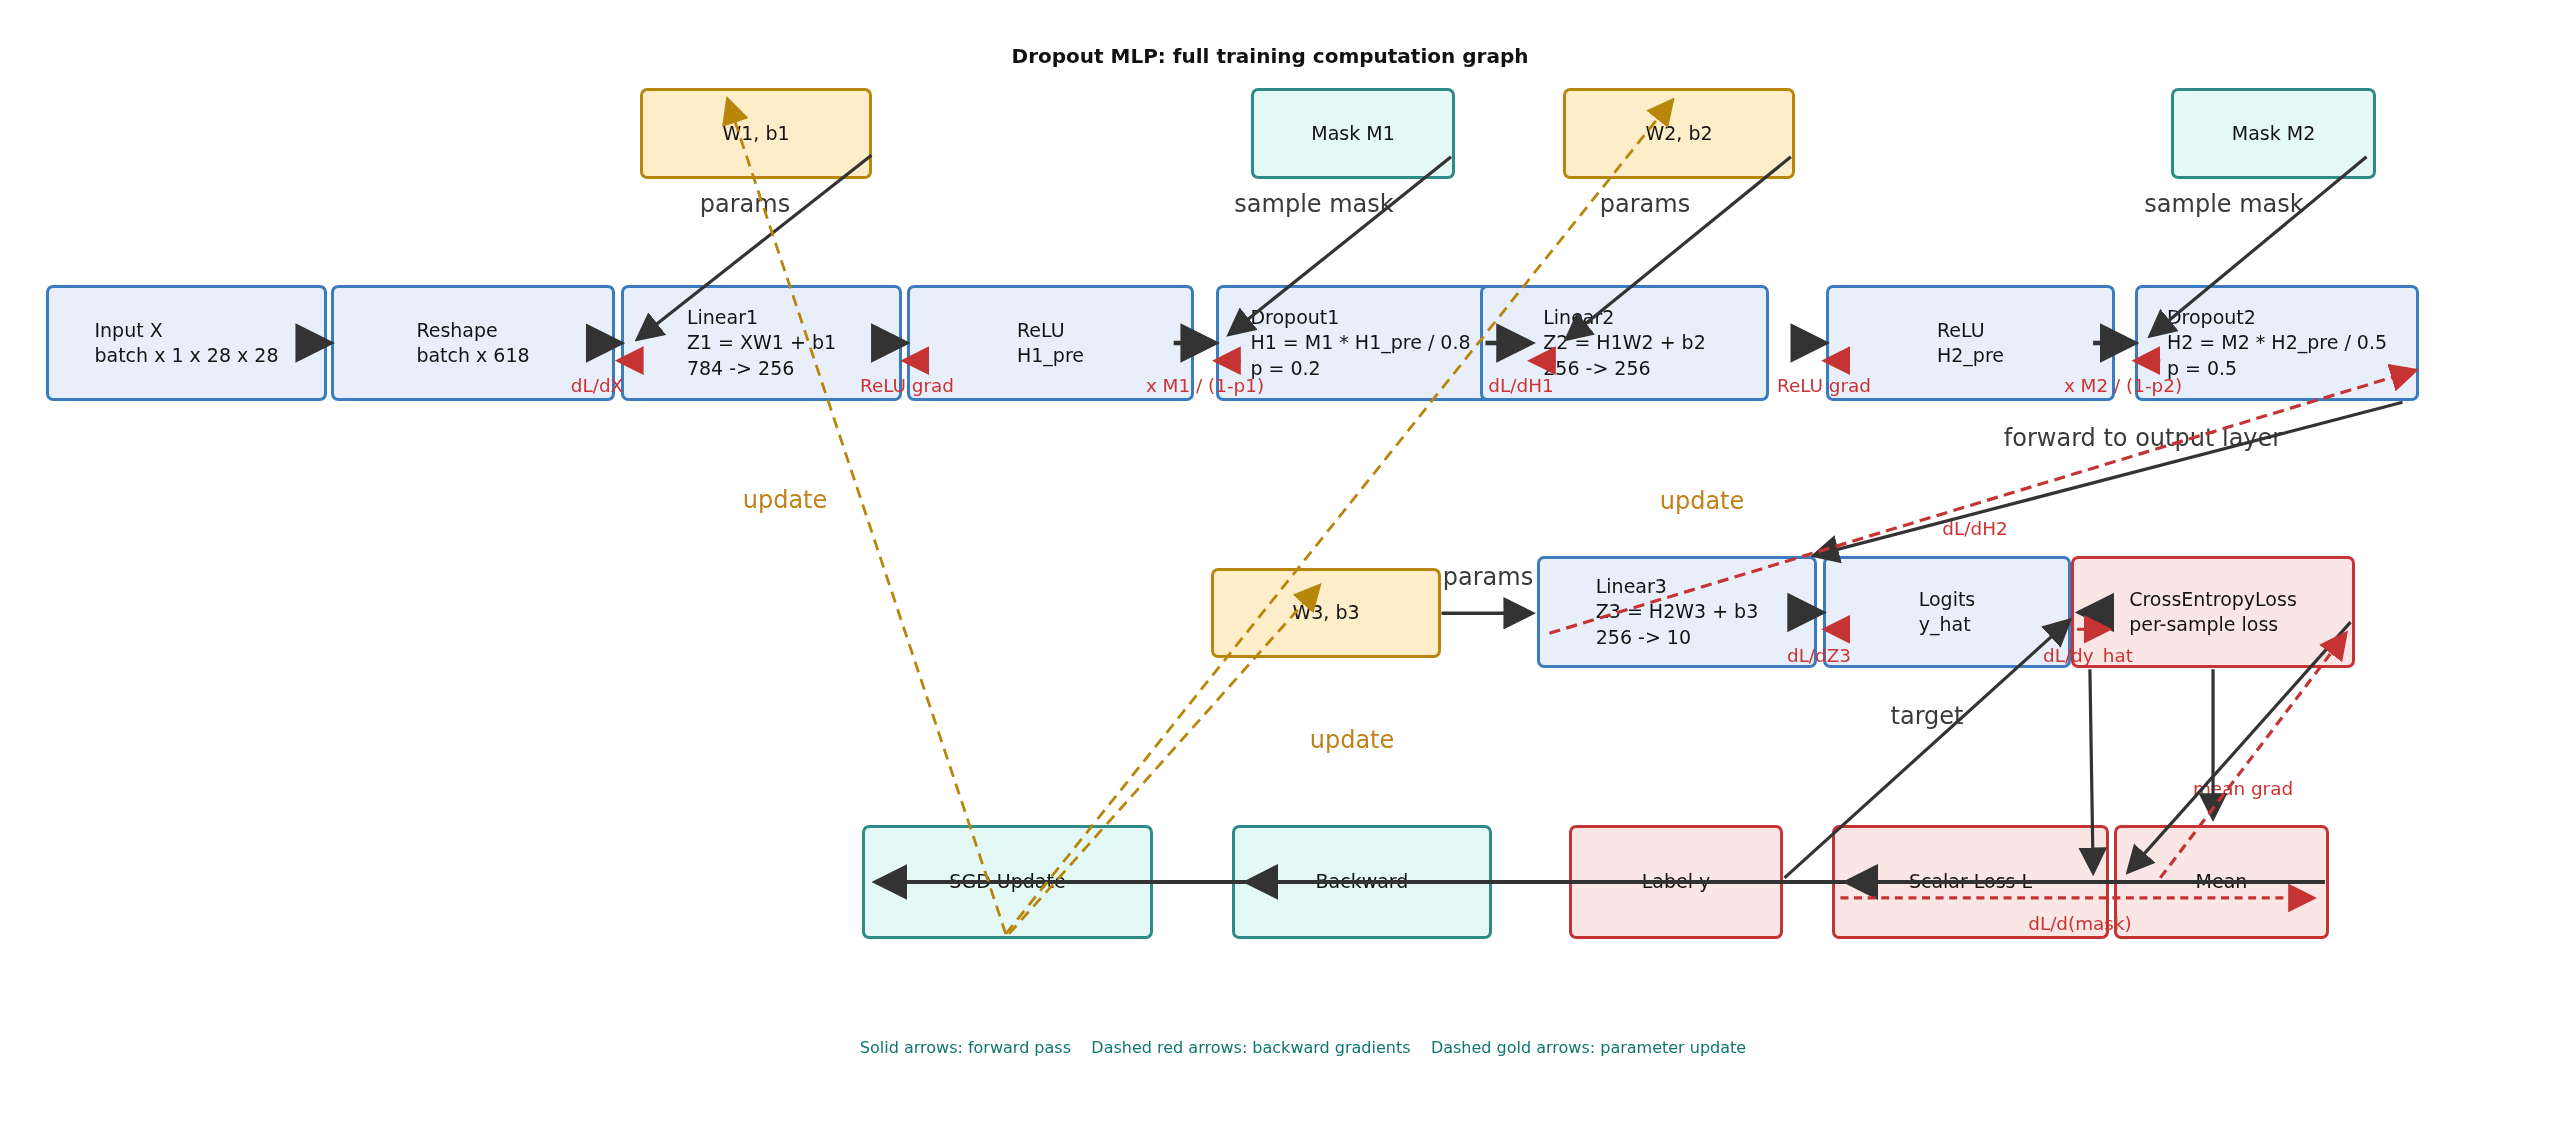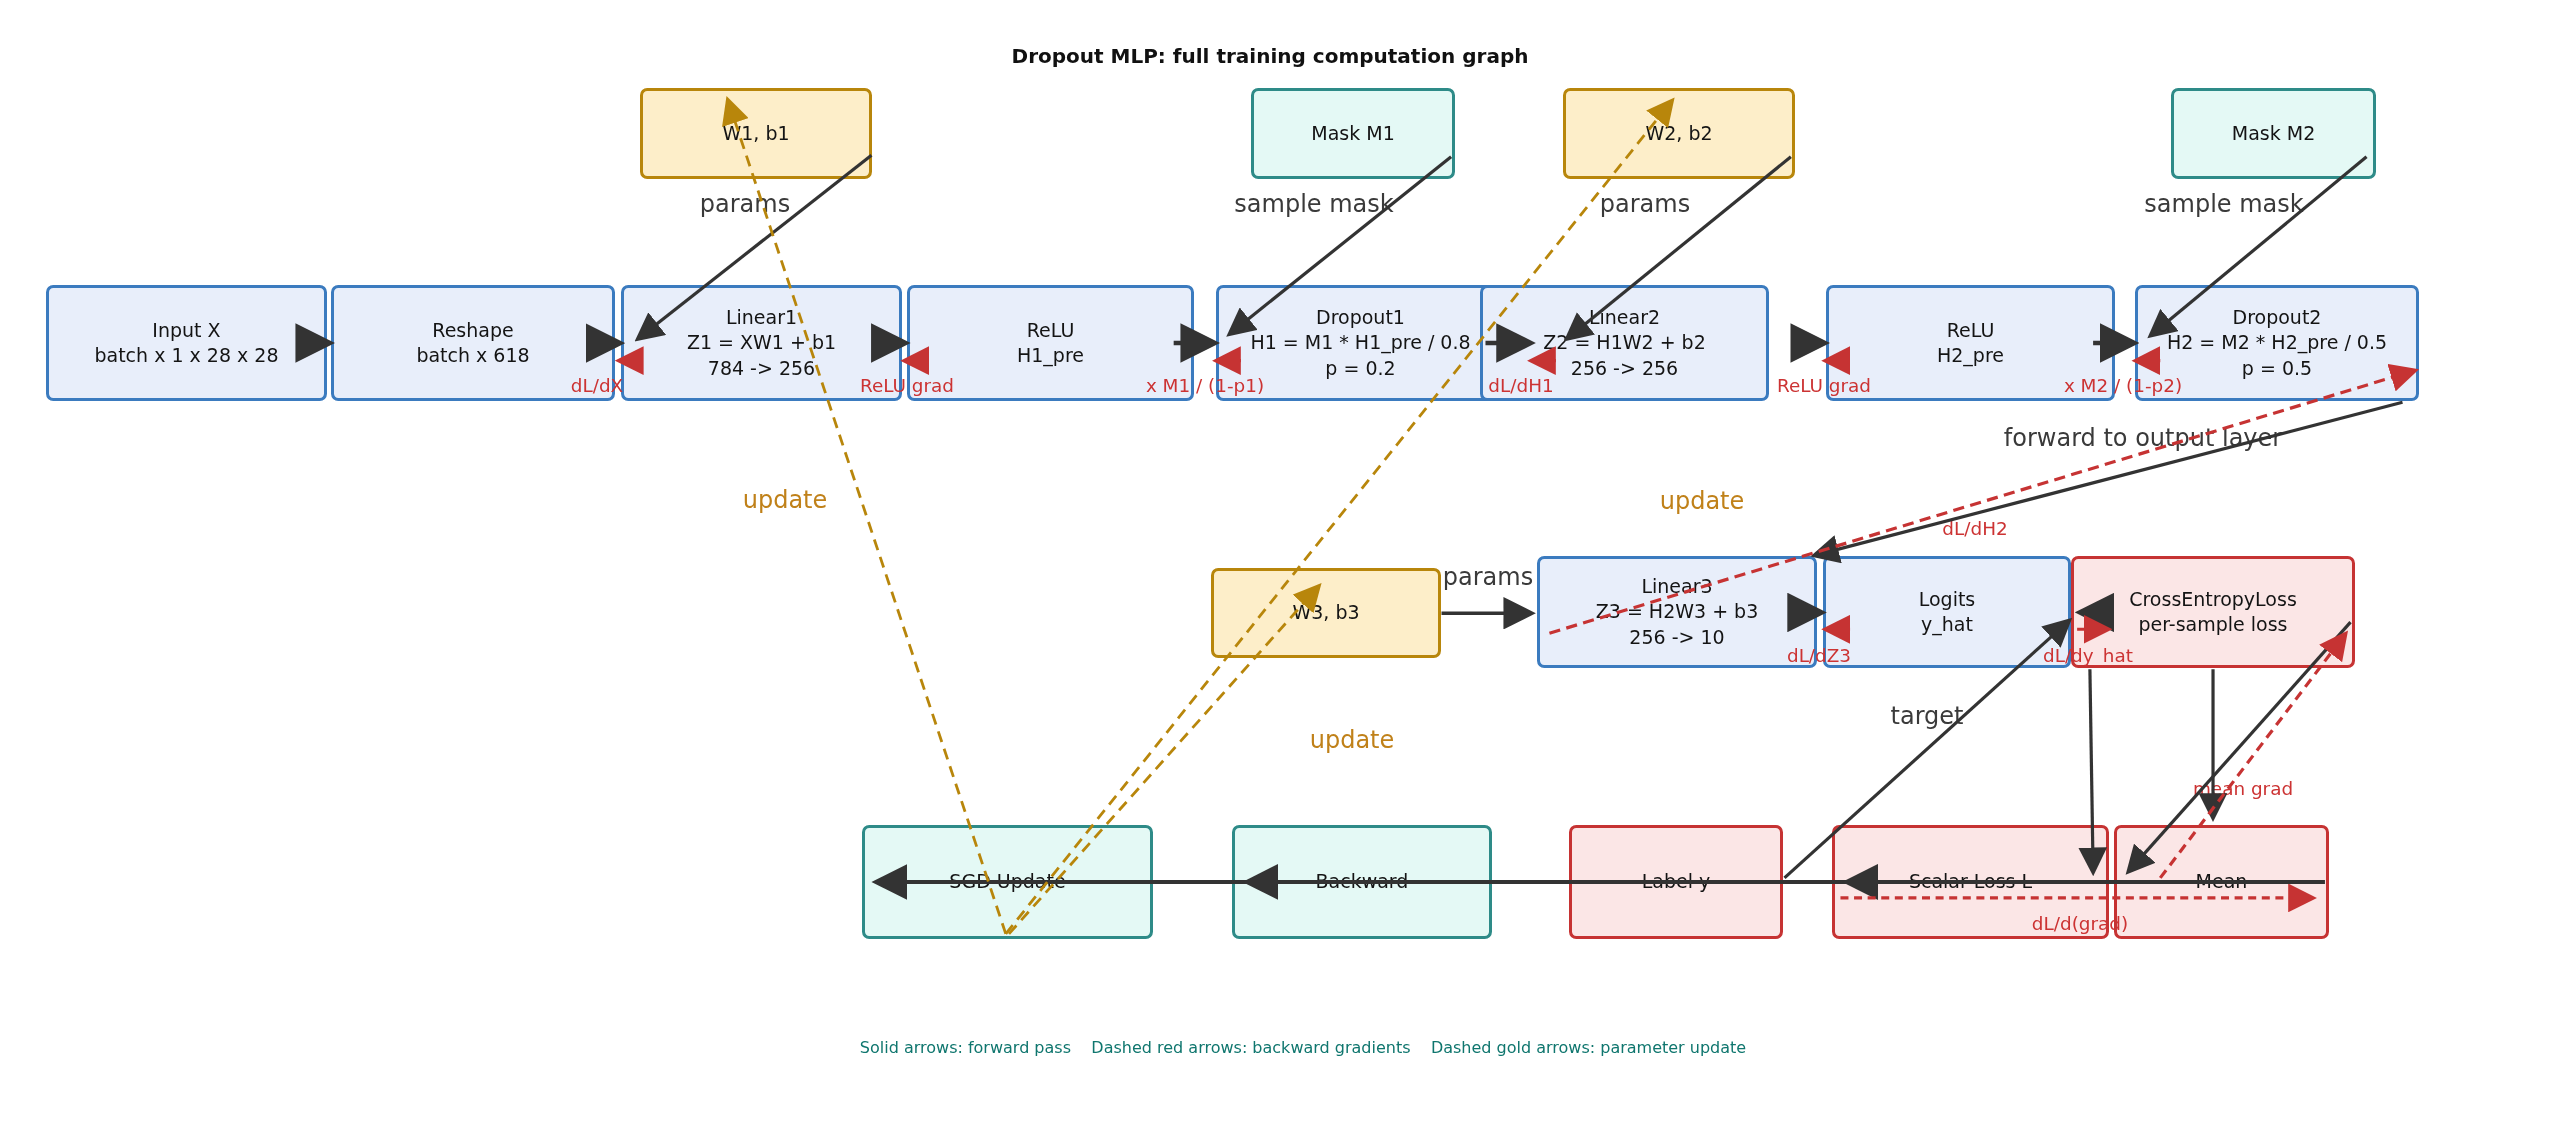--- a/index.html
+++ b/index.html
@@ -1,18 +1,18 @@
 <!DOCTYPE html>
 <html style="font-size:12.8px"><head>
 <meta charset="utf-8">
 <style>
   html,body{margin:0;padding:0;background:#ffffff;font-family:"DejaVu Sans",sans-serif;}
   #canvas{position:relative;width:2576px;height:1137px;background:#ffffff;overflow:hidden;}
   .node{position:absolute;border-radius:7.2px;display:flex;align-items:center;justify-content:center;
-        text-align:center;box-sizing:border-box;}
+        box-sizing:border-box;}
   .node span{white-space:pre-line;line-height:1.32;color:#141414;font-size:19px;}
   .blue  {background:#e8eefa;border:3.2px solid #3b7bbf;}
   .teal  {background:#e4f9f5;border:3.2px solid #2e8b88;}
   .gold  {background:#fdeec9;border:3.2px solid #b8860b;}
   .redbx {background:#fbe6e6;border:3.2px solid #c63333;}
   .lbl{position:absolute;transform:translate(-50%,-50%);font-size:24px;white-space:nowrap;}
   .lbl.dark{color:#3a3a3a;}
   .lbl.redl{color:#cc3333;font-size:18.4px;}
   .lbl.goldl{color:#c08119;margin-left:28px;}
   #title{position:absolute;left:1270px;top:56px;transform:translate(-50%,-50%);
@@ -124,21 +124,21 @@
   <div class="lbl redl" style="left:1205px;top:385px">x M1 / (1-p1)</div>
   <div class="lbl redl" style="left:1521px;top:385px">dL/dH1</div>
   <div class="lbl redl" style="left:1824px;top:385px">ReLU grad</div>
   <div class="lbl redl" style="left:2123px;top:385px">x M2 / (1-p2)</div>
   <div class="lbl redl" style="left:1975px;top:528px">dL/dH2</div>
   <div class="lbl dark" style="left:2143px;top:438px">forward to output layer</div>
   <div class="lbl redl" style="left:1819px;top:655px">dL/dZ3</div>
   <div class="lbl redl" style="left:2088px;top:655px">dL/dy_hat</div>
   <div class="lbl dark" style="left:1927px;top:716px">target</div>
   <div class="lbl redl" style="left:2243px;top:788px">mean grad</div>
-  <div class="lbl redl" style="left:2080px;top:923px">dL/d(grad)</div>
+  <div class="lbl redl" style="left:2080px;top:923px">dL/d(mask)</div>
 
   <div id="legend">Solid arrows: forward pass    Dashed red arrows: backward gradients    Dashed gold arrows: parameter update</div>
 
   <svg class="overlay" width="2576" height="1137" viewBox="0 0 3222 1422">
     <defs>
       <marker id="ah-dark" markerWidth="9" markerHeight="9" refX="7" refY="4.5" orient="auto">
         <path d="M0,0 L9,4.5 L0,9 z" fill="#333333"></path>
       </marker>
       <marker id="ah-red" markerWidth="9" markerHeight="9" refX="7" refY="4.5" orient="auto">
         <path d="M0,0 L9,4.5 L0,9 z" fill="#c63333"></path>

